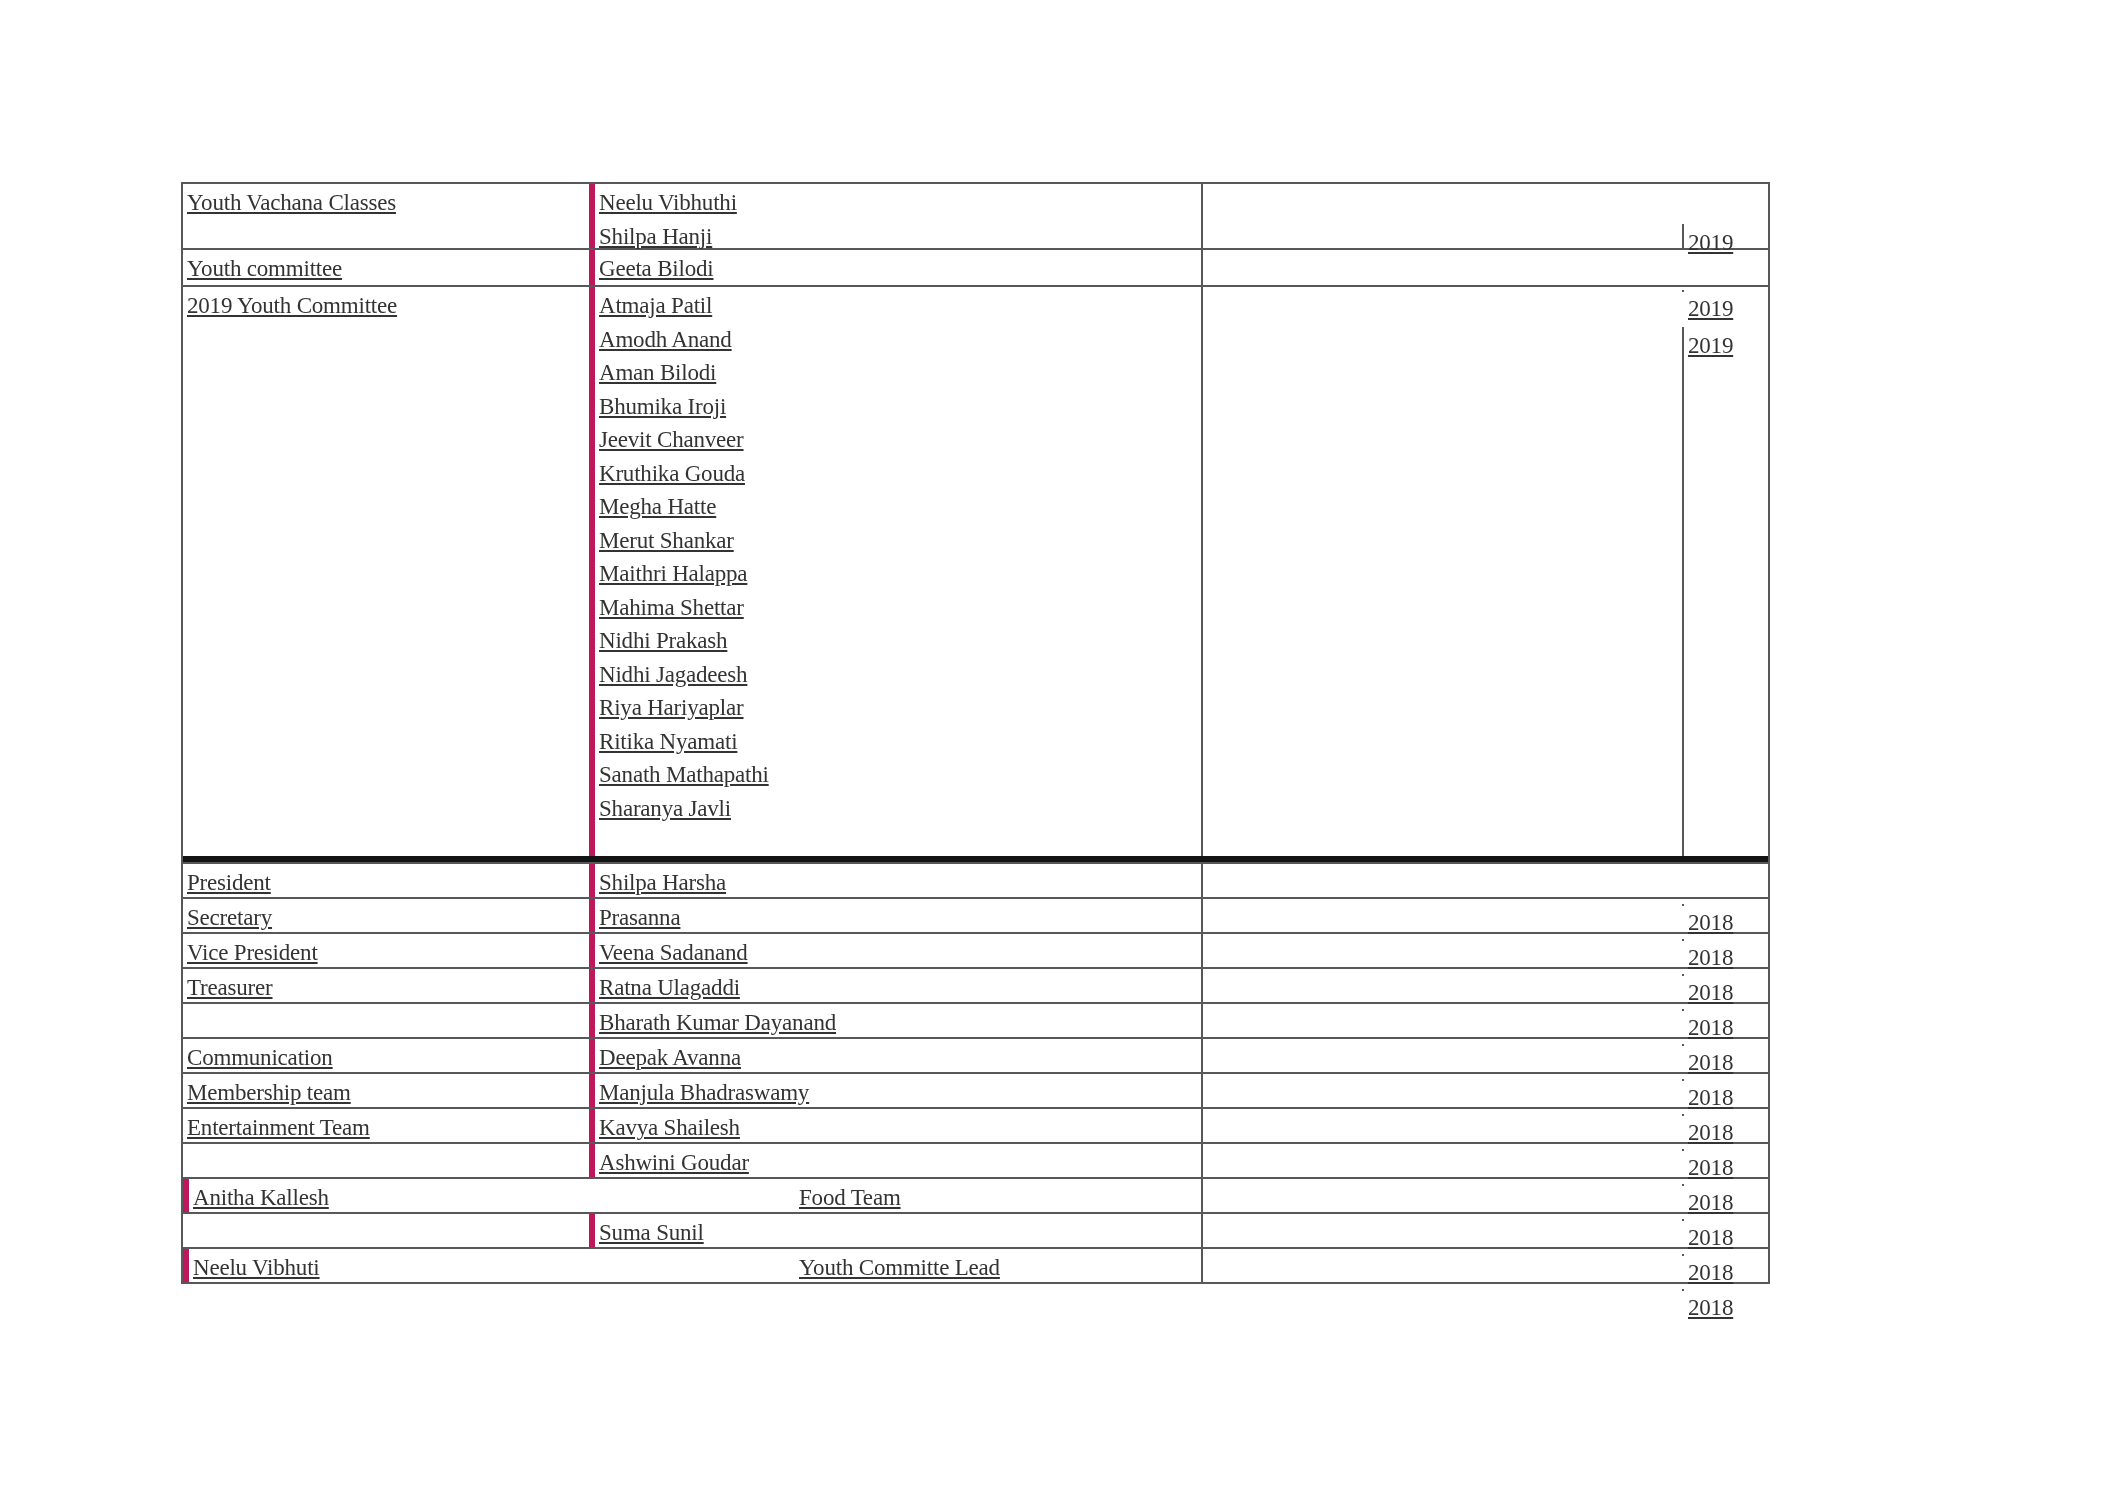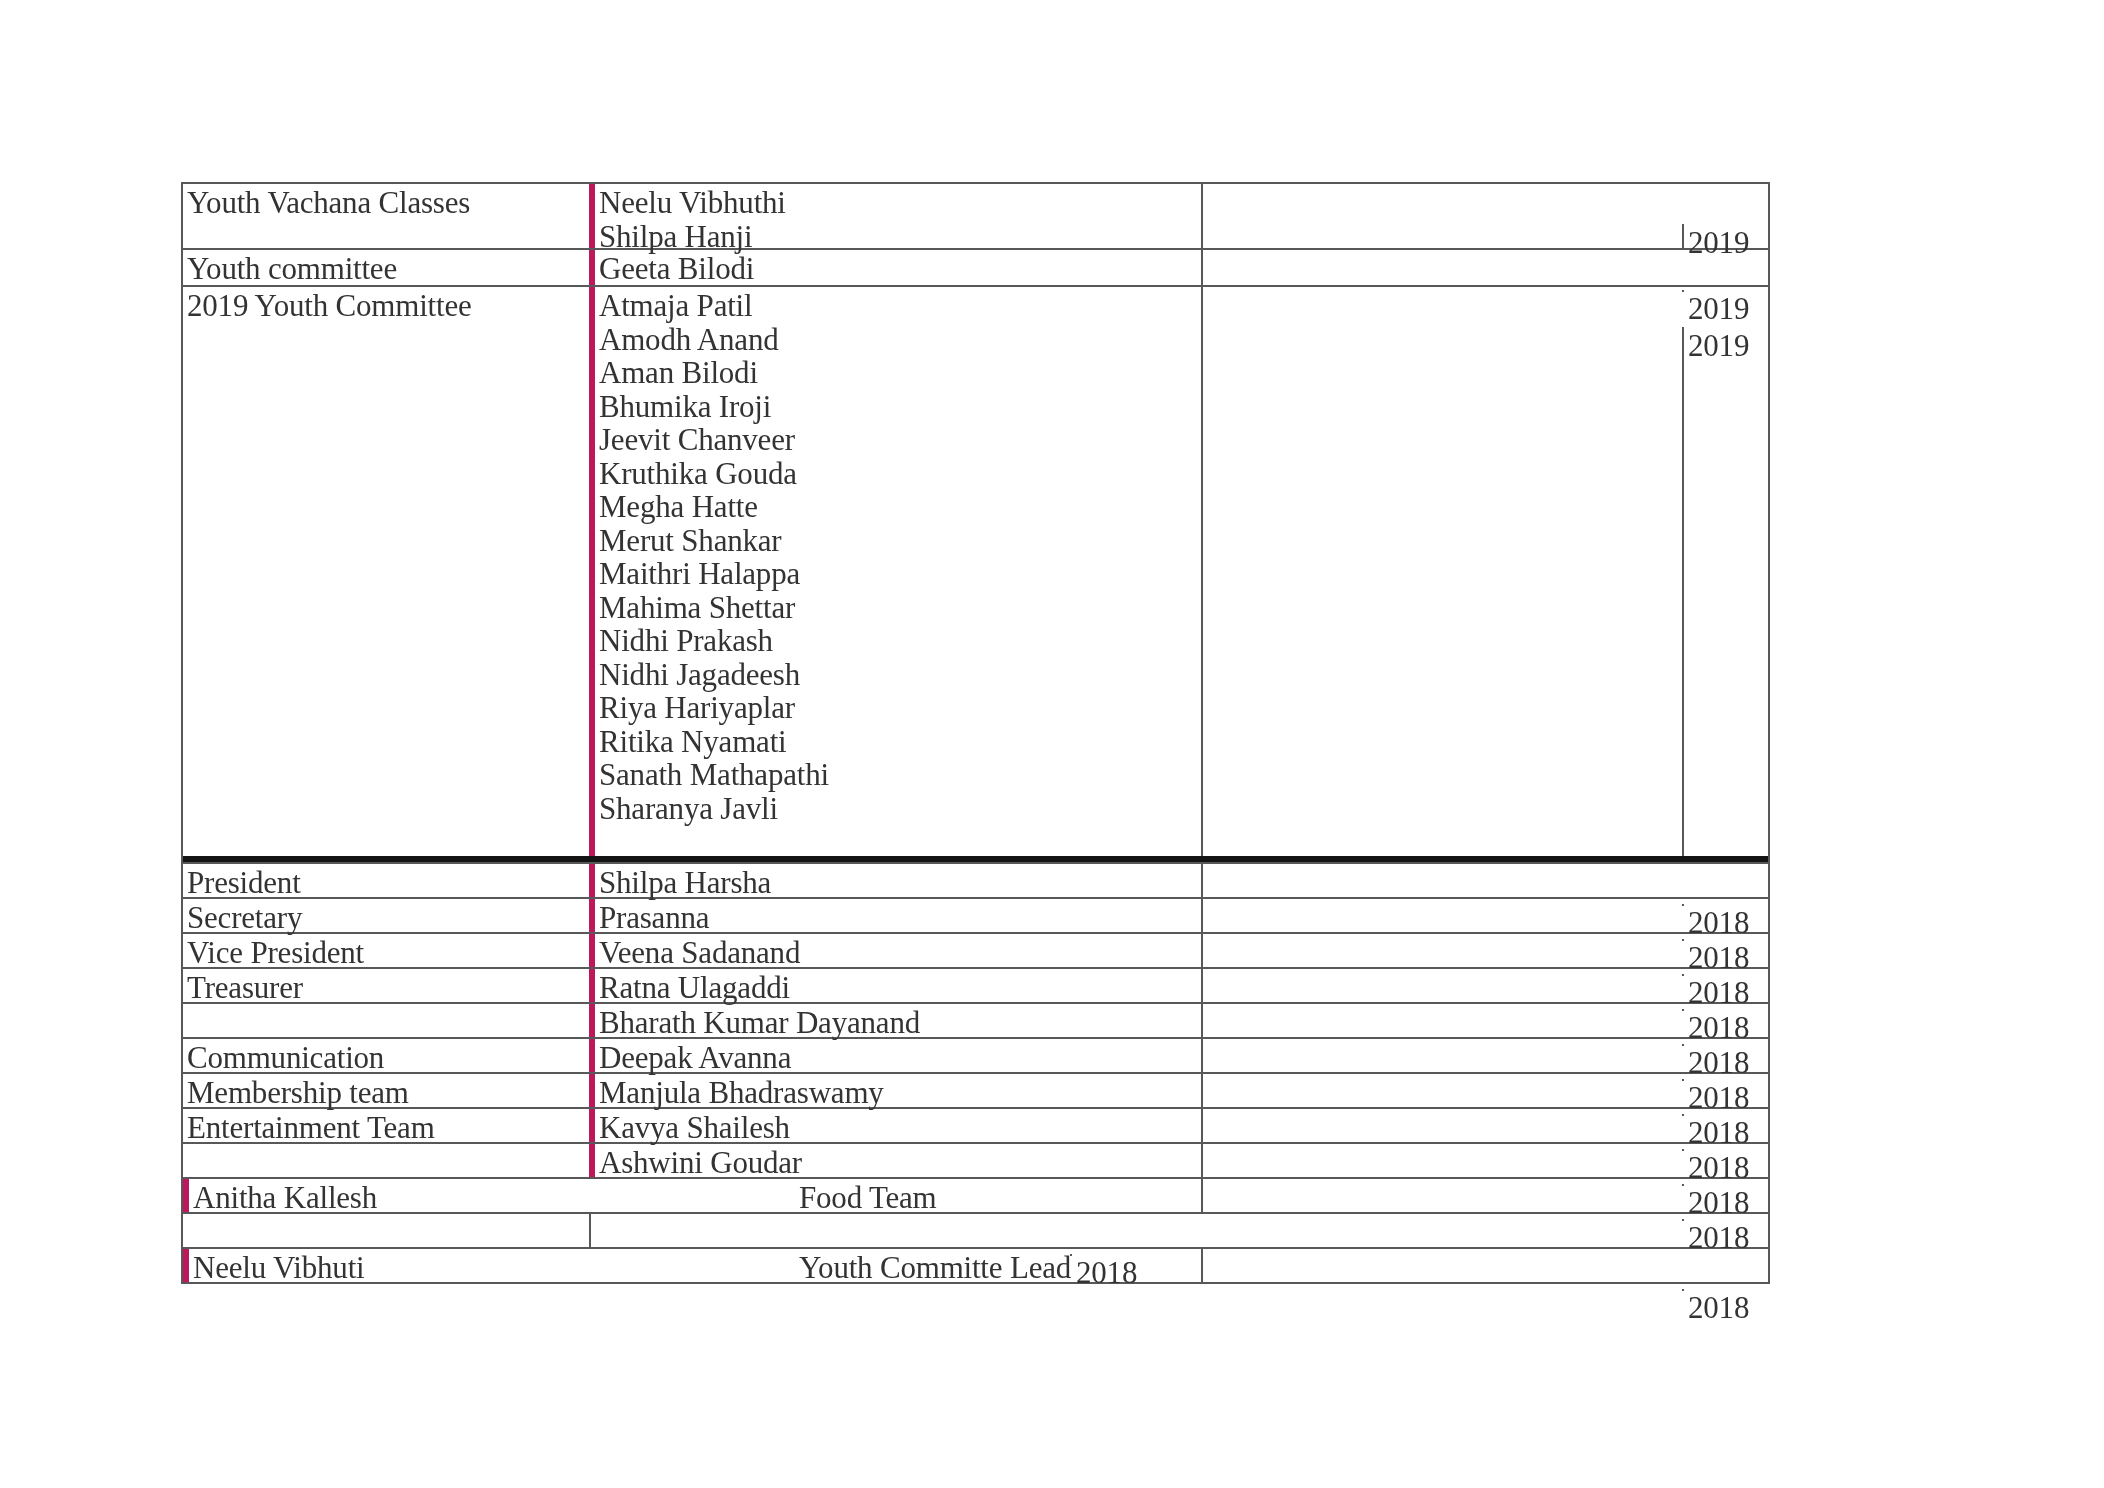--- a/index.html
+++ b/index.html
@@ -31,25 +31,26 @@
   }
   .t-row.first {
     border-top: none;
   }
   .t-row.thick-bottom {
     border-bottom: 6px solid #141414;
   }
   .cell {
     box-sizing: border-box;
     padding: 2px 2px 0 4px;
-    font-size: 31px;
+    font-size: 23px;
     line-height: 34px;
     letter-spacing: -0.2px;
     overflow: visible;
     white-space: nowrap;
+    text-decoration: underline;
   }
   .c-role  { width: 406px; }
   .c-names { width: 612px; border-left: 6px solid #be185d; }
   .c-empty { width: 481px; border-left: 2px solid #585858; }
   .c-year  { flex: 1; border-left: 2px solid #585858; margin-top: 40px; }
   .name-line { display: block; }
   
   .t-row.roster .cell { line-height: 33.5px; }
 </style>
 </head>
@@ -172,20 +173,23 @@
       <div class="t-row" style="height: 33px;">
         <div class="cell c-names">
           <span class="name-line">Anitha Kallesh</span>
         </div>
         <div class="cell c-role">Food Team</div>
         <div class="cell c-empty"></div>
         <div class="cell c-year">2018</div>
       </div>
       <div class="t-row" style="height: 33px;">
         <div class="cell c-role"></div>
+        <div class="cell c-names">
+          <span class="name-line">Suma Sunil</span>
+        </div>
         <div class="cell c-empty"></div>
         <div class="cell c-year">2018</div>
       </div>
       <div class="t-row" style="height: 33px;">
         <div class="cell c-names">
           <span class="name-line">Neelu Vibhuti</span>
         </div>
         <div class="cell c-role">Youth Committe Lead</div>
         <div class="cell c-empty"></div>
         <div class="cell c-year">2018</div>

